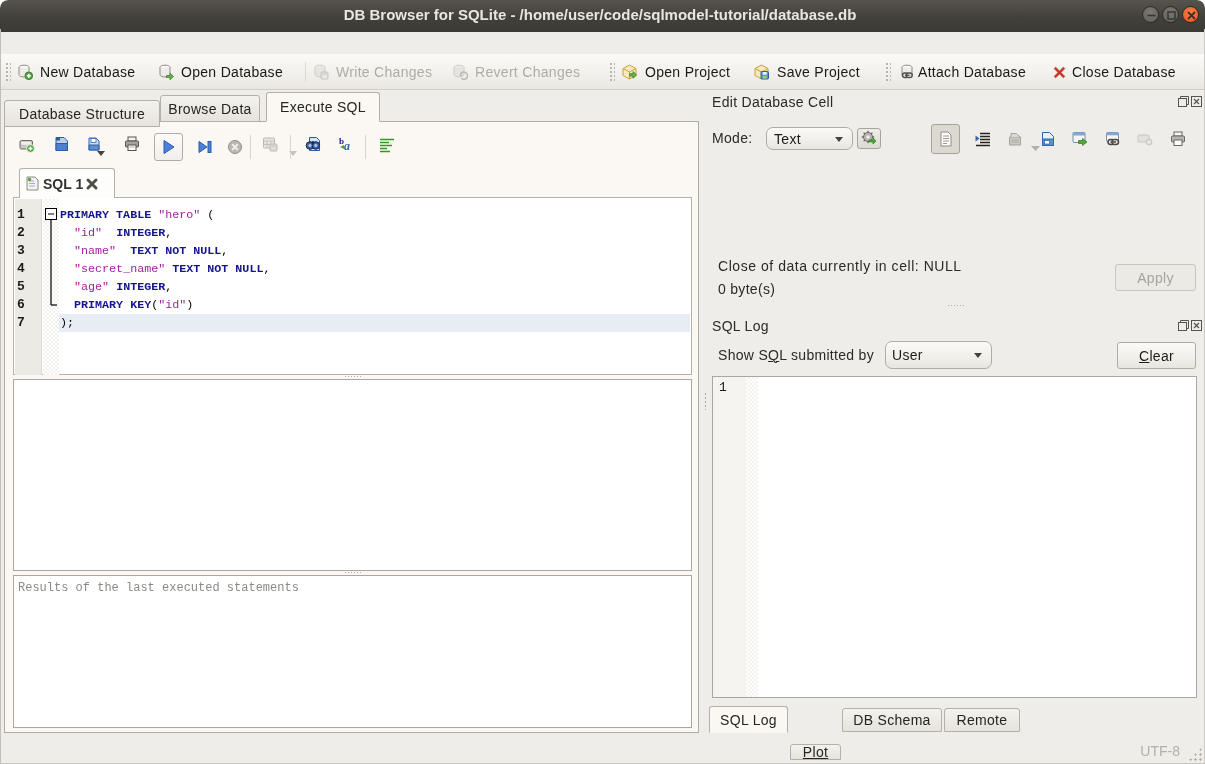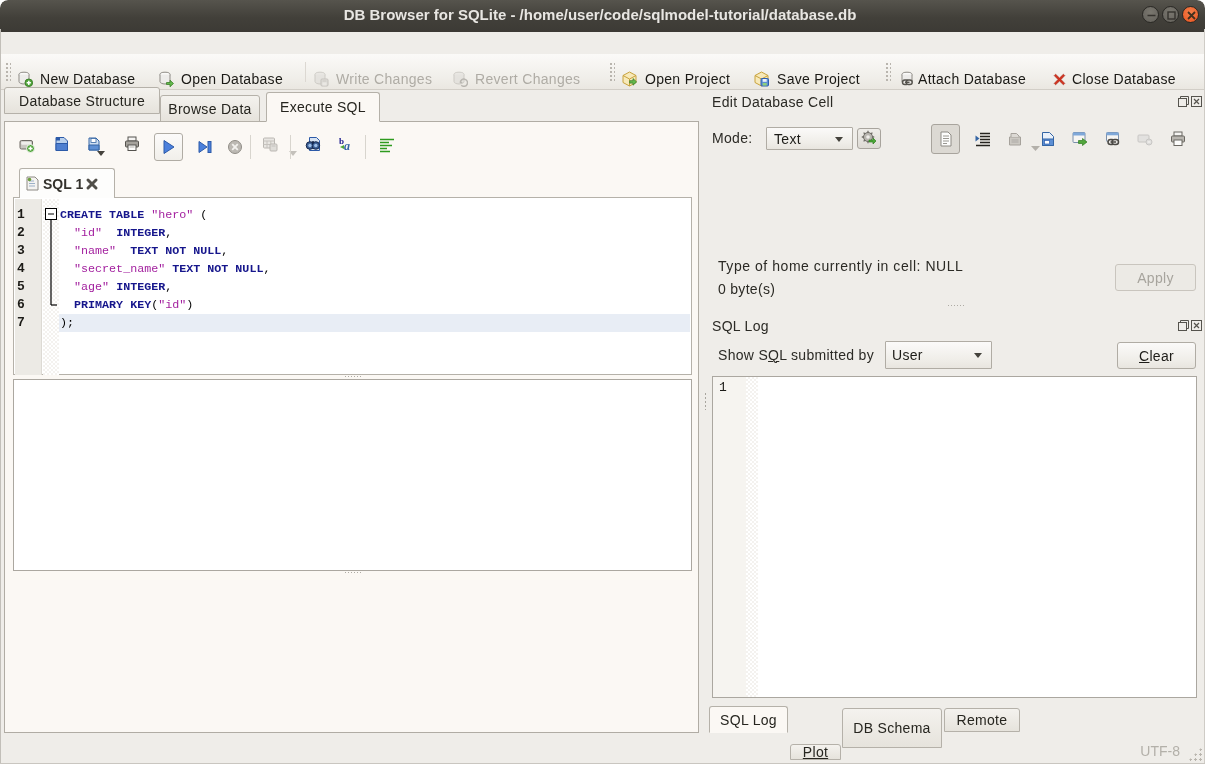--- a/index.html
+++ b/index.html
@@ -17,21 +17,21 @@
 #btnclose { background:radial-gradient(circle at 50% 35%, #F4804A, #E95420); }
 
 #menubar { position:absolute; left:0; top:29px; width:1205px; height:24px;
   background:#F1EFEB; border-bottom:1px solid #D5D1CA; }
 .menu { position:absolute; top:4px; font-size:14px; letter-spacing:0.3px; color:#1D1C19; }
 .menu u { text-decoration-thickness:1px; text-underline-offset:2px; }
 
 #toolbar { position:absolute; left:0; top:54px; width:1205px; height:36px;
   background:linear-gradient(#FBFAF8, #F0EEE9 70%, #EAE7E1);
   border-bottom:1px solid #D2CEC7; }
-.tb { position:absolute; top:14px; height:22px; display:flex; align-items:center;
+.tb { position:absolute; top:7px; height:22px; display:flex; align-items:center;
   font-size:14px; letter-spacing:0.3px; color:#1A1915; white-space:nowrap; }
 .tb svg { margin-right:7px; }
 .tb.dis { color:#AFACA5; }
 .vhandle { position:absolute; width:6px; }
 .grip-v { background-image:radial-gradient(circle, #B9B5AE 1px, transparent 1.2px);
   background-size:4px 4px; }
 
 .tab { position:absolute; font-size:14px; letter-spacing:0.3px; color:#26251F;
   background:linear-gradient(#F4F2EE, #E6E3DC); border:1px solid #B5B1A9;
   border-radius:3px 3px 0 0; display:flex; align-items:center; justify-content:center; }
@@ -48,21 +48,21 @@
 #foldm { position:absolute; left:29px; top:1px; width:16px; height:100%;
   background:repeating-conic-gradient(#F4F2EF 0% 25%, #fff 0% 50%) 0 0/4px 4px; }
 .cl { position:absolute; left:46px; font-family:"Liberation Mono",monospace;
   font-size:11.7px; line-height:18px; white-space:pre; color:#000; }
 .cl b { color:#16168C; }
 .cl i { color:#A3219F; font-style:normal; }
 .mono { font-family:"Liberation Mono",monospace; }
 
 .dtitle { position:absolute; font-size:14px; letter-spacing:0.3px; color:#2B2A25; }
 .combo { position:absolute; background:linear-gradient(#FBFAF9, #EFEDE8 70%, #E8E5DF);
-  border:1px solid #B0ACA4; border-radius:1px; font-size:14px; letter-spacing:0.3px; color:#1D1C18;
+  border:1px solid #B0ACA4; border-radius:7px; font-size:14px; letter-spacing:0.3px; color:#1D1C18;
   display:flex; align-items:center; }
 .combo .arr { position:absolute; right:9px; top:50%; margin-top:-2px; width:0; height:0;
   border-left:4px solid transparent; border-right:4px solid transparent;
   border-top:5px solid #44423C; }
 .btn { position:absolute; border:1px solid #B0ACA4; border-radius:3px;
   background:linear-gradient(#FBFAF9, #EFEDE8 70%, #E8E5DF); font-size:14px; letter-spacing:0.3px; color:#1D1C18;
   display:flex; align-items:center; justify-content:center; }
 .btn.dis { background:#ECEAE5; border-color:#C9C5BE; color:#A7A49D; }
 .icon16 { position:absolute; width:16px; height:16px; }
 .dis-ic { opacity:0.45; filter:grayscale(95%); }
@@ -155,21 +155,21 @@
           <line x1="6" y1="11.3" x2="10.5" y2="11.3" stroke="#55534D" stroke-width="1.4"></line>
         </svg>
     Attach Database</div>
   <div class="tb" style="left:1052px;">
     <svg style="margin-right:5px;" width="15" height="15" viewBox="0 0 15 15">
           <path d="M2.2 3.6 3.6 2.2 7.5 6l3.9-3.8 1.4 1.4L9 7.5l3.8 3.9-1.4 1.4L7.5 9l-3.9 3.8-1.4-1.4L6 7.5z" fill="#D3321E" stroke="#A32617" stroke-width=".6"></path>
         </svg>
     Close Database</div>
 </div>
 
-<div class="tab" style="left:4px; top:87px; width:156px; height:27px; z-index:1;">Database Structure</div>
+<div class="tab" style="left:4px; top:100px; width:156px; height:27px; z-index:1;">Database Structure</div>
 <div class="tab" style="left:160px; top:95px; width:100px; height:27px; z-index:1;">Browse Data</div>
 <div class="tab active" style="left:266px; top:92px; width:114px; height:30px;">Execute SQL</div>
 
 <div id="lpane"></div>
 
 <div id="sqltoolbar" style="position:absolute; left:13px; top:131px; width:680px; height:32px;">
   <svg class="icon16" style="left:6px; top:6px;" viewBox="0 0 16 16" id="ic-newtab">
         <rect x="1" y="3.5" width="12.5" height="8.5" rx="1.5" fill="#C9C7C1" stroke="#6E6B65"></rect>
         <rect x="2.2" y="4.8" width="10" height="3" rx="1" fill="#EFEEEB"></rect>
         <circle cx="11.5" cy="11.5" r="4" fill="#52A63C" stroke="#F6F5F2"></circle>
@@ -258,35 +258,38 @@
       <div class="ln" style="top:98px;">6</div>
   <div class="ln" style="top:116px;">7</div>
   <div id="foldm" style="height:176px;"></div>
   <div style="position:absolute; left:45px; top:116px; right:1px; height:18px; background:#E8EDF5;"></div>
   <svg style="position:absolute; left:29px; top:8px; z-index:2;" width="17" height="110">
     <rect x="2.5" y="2.5" width="11" height="11" fill="#fff" stroke="#000"></rect>
     <line x1="5" y1="8" x2="11" y2="8" stroke="#000" stroke-width="1.2"></line>
     <line x1="8" y1="13.5" x2="8" y2="99" stroke="#000" stroke-width="1.2"></line>
     <line x1="8" y1="99" x2="14" y2="99" stroke="#000" stroke-width="1.2"></line>
   </svg>
-  <div class="cl" style="top:8px;"><b>CREATE TABLE</b> <i>"hero"</i> (</div>
+  <div class="cl" style="top:8px;"><b>PRIMARY TABLE</b> <i>"hero"</i> (</div>
   <div class="cl" style="top:26px;">  <i>"id"</i>  <b>INTEGER</b>,</div>
   <div class="cl" style="top:44px;">  <i>"name"</i>  <b>TEXT NOT NULL</b>,</div>
   <div class="cl" style="top:62px;">  <i>"secret_name"</i> <b>TEXT NOT NULL</b>,</div>
   <div class="cl" style="top:80px;">  <i>"age"</i> <b>INTEGER</b>,</div>
   <div class="cl" style="top:98px;">  <b>PRIMARY KEY</b>(<i>"id"</i>)</div>
   <div class="cl" style="top:116px;">);</div>
 </div>
 
 
 <div class="grip-h" style="position:absolute; left:344px; top:375px; width:17px; height:4px; background-image:radial-gradient(circle,#AEABA4 0.8px,transparent 1px); background-size:3px 3px;"></div>
 <div class="grip-h" style="position:absolute; left:344px; top:571px; width:17px; height:4px; background-image:radial-gradient(circle,#AEABA4 0.8px,transparent 1px); background-size:3px 3px;"></div>
 
 <div id="middlepane" class="box" style="left:13px; top:379px; width:679px; height:192px;"></div>
 
+<div id="resultspane" class="box" style="left:13px; top:575px; width:679px; height:153px;">
+  <div class="mono" style="position:absolute; left:4px; top:5px; font-size:12px; color:#8C8A85;">Results of the last executed statements</div>
+</div>
 
 <div id="rdock" style="position:absolute; left:700px; top:90px; width:505px; height:648px;">
 
   <div style="position:absolute; left:4px; top:302px; width:3px; height:18px; background-image:radial-gradient(circle,#A8A59E 0.9px,transparent 1.1px); background-size:3px 4px;"></div>
 
   <div class="dtitle" style="left:12px; top:4px;">Edit Database Cell</div>
   <svg style="position:absolute; left:478px; top:6px;" width="11" height="11" viewBox="0 0 11 11">
         <rect x="0.5" y="2.5" width="8" height="8" fill="none" stroke="#55534D"></rect>
         <path d="M2.5 2.5v-2h8v8h-2" fill="none" stroke="#55534D"></path>
       </svg>
@@ -345,21 +348,21 @@
         <rect x="1" y="4" width="11" height="7" rx="1" fill="#D6D3CD" stroke="#9B988F"></rect>
         <circle cx="12" cy="11" r="3" fill="#CBC8C2" stroke="#9B988F"></circle>
         <path d="M10.5 11h3" stroke="#fff" stroke-width="1.2"></path>
       </svg>
   <svg class="icon16" style="left:470px; top:41px;" viewBox="0 0 16 16">
         <rect x="4" y="1" width="8" height="4" fill="#F5F4F2" stroke="#6B6862"></rect>
         <rect x="1.5" y="5" width="13" height="6" rx="1" fill="#B9B6B0" stroke="#6B6862"></rect>
         <rect x="4" y="9" width="8" height="5.5" fill="#FDFDFC" stroke="#6B6862"></rect>
       </svg>
 
-  <div class="dtitle" style="left:18px; top:168px; letter-spacing:0.55px;">Type of home currently in cell: NULL</div>
+  <div class="dtitle" style="left:18px; top:168px; letter-spacing:0.55px;">Close of data currently in cell: NULL</div>
   <div class="dtitle" style="left:18px; top:191px;">0 byte(s)</div>
   <div class="btn dis" style="left:415px; top:174px; width:81px; height:27px;">Apply</div>
   <div style="position:absolute; left:247px; top:214px; width:17px; height:4px; background-image:radial-gradient(circle,#AEABA4 0.8px,transparent 1px); background-size:3px 3px;"></div>
 
   <div class="dtitle" style="left:12px; top:228px;">SQL Log</div>
   <svg style="position:absolute; left:478px; top:230px;" width="11" height="11" viewBox="0 0 11 11">
         <rect x="0.5" y="2.5" width="8" height="8" fill="none" stroke="#55534D"></rect>
         <path d="M2.5 2.5v-2h8v8h-2" fill="none" stroke="#55534D"></path>
       </svg>
   <svg style="position:absolute; left:491px; top:230px;" width="11" height="11" viewBox="0 0 11 11">
@@ -374,21 +377,21 @@
   <div class="btn" style="left:417px; top:252px; width:79px; height:27px;"><u style="text-decoration-thickness:1px;">C</u>lear</div>
 
   <div style="position:absolute; left:12px; top:286px; width:485px; height:322px; background:#fff; border:1px solid #ABA7A0;">
     <div style="position:absolute; left:0; top:0; width:33px; height:320px; background:#F6F4F0;"></div>
     <div class="mono" style="position:absolute; left:6px; top:3px; font-size:13px; color:#1C1B17;">1</div>
     <div style="position:absolute; left:33px; top:0; width:12px; height:320px; background:repeating-conic-gradient(#F4F2EF 0% 25%, #fff 0% 50%) 0 0/4px 4px;"></div>
   </div>
 
   <div class="tab active" style="left:9px; top:616px; width:79px; height:27px;">SQL Log</div>
   <div class="tab" style="left:90px; top:654px; width:51px; height:16px;text-decoration:underline;">Plot</div>
-  <div class="tab" style="left:142px; top:618px; width:100px; height:40px;">DB Schema</div>
+  <div class="tab" style="left:142px; top:618px; width:100px; height:24px;">DB Schema</div>
   <div class="tab" style="left:244px; top:618px; width:76px; height:24px;">Remote</div>
 </div>
 
 <div style="position:absolute; left:0; top:29px; width:1px; height:735px; background:#C2BFB9;"></div>
 <div style="position:absolute; left:1204px; top:29px; width:1px; height:735px; background:#CFCCC6;"></div>
 <div style="position:absolute; left:0; top:763px; width:1205px; height:1px; background:#C9C6C0;"></div>
 
 <div id="statusbar" style="position:absolute; left:0; top:738px; width:1205px; height:26px;">
   <div style="position:absolute; right:25px; top:5px; font-size:14px; color:#B3B0A9;">UTF-8</div>
   <div style="position:absolute; right:3px; bottom:3px; width:14px; height:14px; background-image:radial-gradient(circle,#B9B5AE 1px,transparent 1.2px); background-size:5px 5px; clip-path:polygon(100% 0, 100% 100%, 0 100%);"></div>

